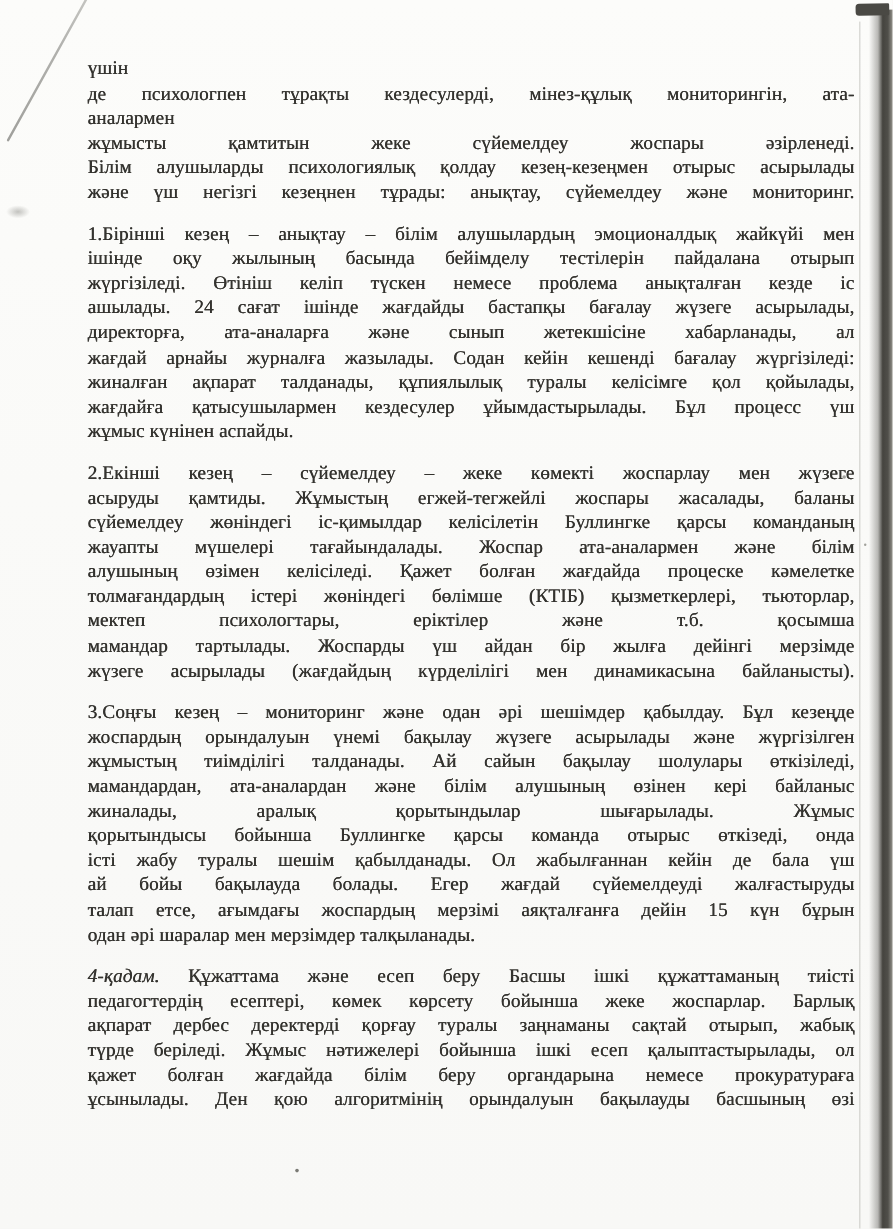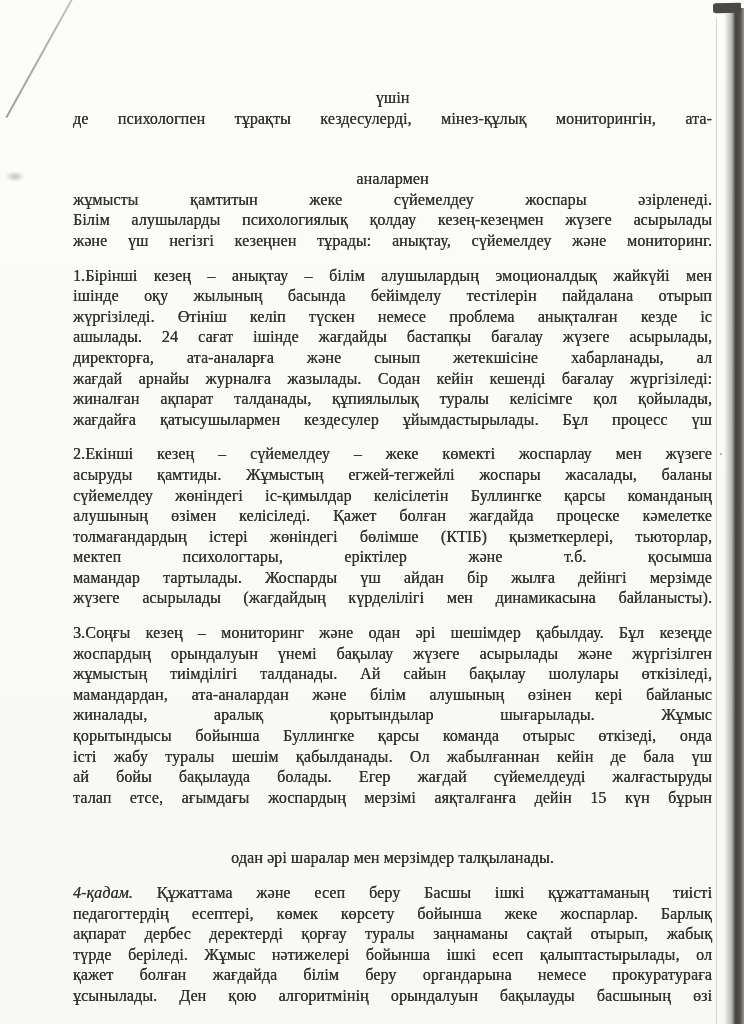--- a/index.html
+++ b/index.html
@@ -27,21 +27,21 @@
     left:73px;top:48px;width:639px;
     font-size:16px;line-height:20.6px;
     color:var(--text-color);
     text-shadow:0.25px 0 0 currentColor;
     letter-spacing:0.1px;
   }
   .block{margin:0 0 14px 0;}
   .block:last-child{margin-bottom:0;margin-top:10px;}
   .line{min-height:20.6px;white-space:normal;}
   .line.j{text-align:justify;text-align-last:justify;}
-  .line.l{text-align:center;margin-top:40px;}
+  .line.l{text-align:left;}
   .line em{font-style:italic;}
   
   .crease-line{
     position:absolute;left:76px;top:-6px;width:142px;height:2px;
     background:linear-gradient(to right, #bdbdb9, var(--crease-color) 40%, #8f8f8b);
     border-radius:1px;
     transform-origin:0 0;transform:rotate(119deg);
     opacity:.85;
   }
   
@@ -86,37 +86,39 @@
   <div class="scan-corner"></div>
   <div class="speck s1"></div>
   <div class="speck s2"></div>
   <div class="speck s3"></div>
   <main class="content" id="doc-content">
       <div class="block">
         <div class="line l">үшін</div>
         <div class="line j">де психологпен тұрақты кездесулерді, мінез-құлық мониторингін, ата-</div>
         <div class="line l">аналармен</div>
         <div class="line j">жұмысты қамтитын жеке сүйемелдеу жоспары әзірленеді.</div>
-        <div class="line j">Білім алушыларды психологиялық қолдау кезең-кезеңмен жүзеге асырылады</div>
+        <div class="line j">Білім алушыларды психологиялық қолдау кезең-кезеңмен отырыс асырылады</div>
         <div class="line j">және үш негізгі кезеңнен тұрады: анықтау, сүйемелдеу және мониторинг.</div>
       </div>
       <div class="block">
         <div class="line j">1.Бірінші кезең – анықтау – білім алушылардың эмоционалдық жайкүйі мен</div>
         <div class="line j">ішінде оқу жылының басында бейімделу тестілерін пайдалана отырып</div>
         <div class="line j">жүргізіледі. Өтініш келіп түскен немесе проблема анықталған кезде іс</div>
         <div class="line j">ашылады. 24 сағат ішінде жағдайды бастапқы бағалау жүзеге асырылады,</div>
         <div class="line j">директорға, ата-аналарға және сынып жетекшісіне хабарланады, ал</div>
         <div class="line j">жағдай арнайы журналға жазылады. Содан кейін кешенді бағалау жүргізіледі:</div>
         <div class="line j">жиналған ақпарат талданады, құпиялылық туралы келісімге қол қойылады,</div>
         <div class="line j">жағдайға қатысушылармен кездесулер ұйымдастырылады. Бұл процесс үш</div>
+        <div class="line l">жұмыс күнінен аспайды.</div>
       </div>
       <div class="block">
         <div class="line j">2.Екінші кезең – сүйемелдеу – жеке көмекті жоспарлау мен жүзеге</div>
         <div class="line j">асыруды қамтиды. Жұмыстың егжей-тегжейлі жоспары жасалады, баланы</div>
         <div class="line j">сүйемелдеу жөніндегі іс-қимылдар келісілетін Буллингке қарсы команданың</div>
+        <div class="line j">жауапты мүшелері тағайындалады. Жоспар ата-аналармен және білім</div>
         <div class="line j">алушының өзімен келісіледі. Қажет болған жағдайда процеске кәмелетке</div>
         <div class="line j">толмағандардың істері жөніндегі бөлімше (КТІБ) қызметкерлері, тьюторлар,</div>
         <div class="line j">мектеп психологтары, еріктілер және т.б. қосымша</div>
         <div class="line j">мамандар тартылады. Жоспарды үш айдан бір жылға дейінгі мерзімде</div>
         <div class="line j">жүзеге асырылады (жағдайдың күрделілігі мен динамикасына байланысты).</div>
       </div>
       <div class="block">
         <div class="line j">3.Соңғы кезең – мониторинг және одан әрі шешімдер қабылдау. Бұл кезеңде</div>
         <div class="line j">жоспардың орындалуын үнемі бақылау жүзеге асырылады және жүргізілген</div>
         <div class="line j">жұмыстың тиімділігі талданады. Ай сайын бақылау шолулары өткізіледі,</div>

